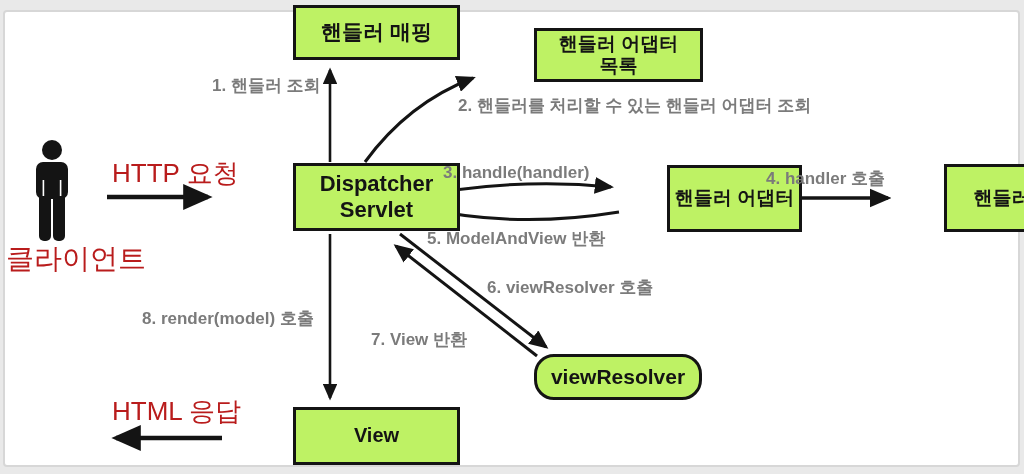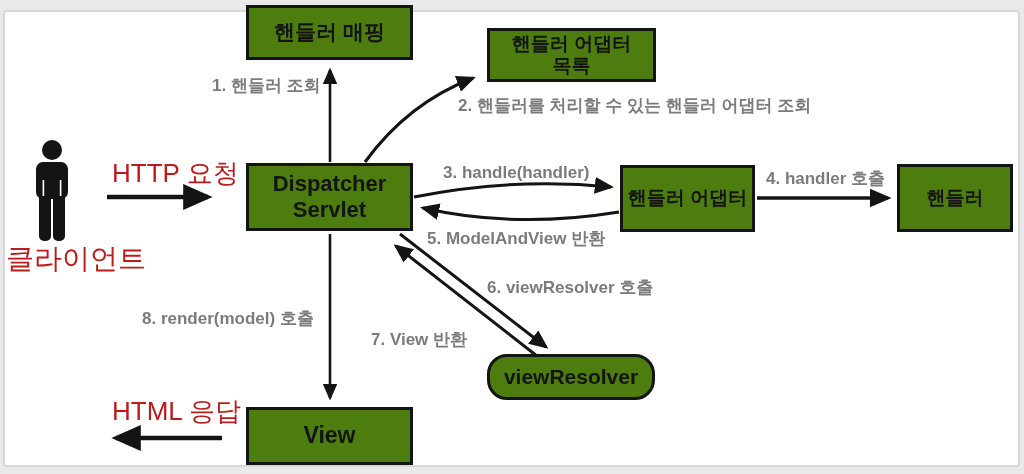--- a/index.html
+++ b/index.html
@@ -6,24 +6,24 @@
   body{
     width:1024px;height:474px;position:relative;overflow:hidden;
     background:#e9e9e9;
     font-family:"Liberation Sans","DejaVu Sans",sans-serif;
   }
   .canvas{
     position:absolute;left:3px;top:10px;width:1013px;height:453px;
     background:#ffffff;border:2px solid #d7d7d7;border-radius:4px;
   }
   .node{
-    position:absolute;background:#4d7c0f;border:3px solid #141414;
+    position:absolute;background:#bef264;border:3px solid #141414;
     display:flex;flex-direction:column;align-items:center;justify-content:center;
     text-align:center;font-weight:bold;color:#141414;line-height:1.18;
-    box-sizing:border-box;z-index:3;
+    box-sizing:border-box;z-index:3;margin-left:47px;
   }
   .lbl{
     position:absolute;color:#7b7b7b;font-weight:bold;font-size:17px;
     white-space:nowrap;z-index:4;
   }
   .client-lbl{
     position:absolute;color:#b91c1c;font-weight:normal;font-size:26px;
     white-space:nowrap;z-index:4;
   }
   svg.layer{position:absolute;left:0;top:0;z-index:2;}
@@ -90,21 +90,21 @@
 </div>
 
 <div class="node" style="left:897px;top:164px;width:116px;height:68px;font-size:19px;">
   <span>핸들러</span>
 </div>
 
 <div class="node" style="left:487px;top:354px;width:168px;height:46px;font-size:21px;border-radius:20px;">
   <span>viewResolver</span>
 </div>
 
-<div class="node" style="left:246px;top:407px;width:167px;height:58px;font-size:23px;">
+<div class="node" style="left:246px;top:407px;width:167px;height:58px;font-size:20px;">
   <span>View</span>
 </div>
 
 <div class="lbl" style="left:212px;top:74px;">1. 핸들러 조회</div>
 <div class="lbl" style="left:458px;top:94px;">2. 핸들러를 처리할 수 있는 핸들러 어댑터 조회</div>
 <div class="lbl" style="left:443px;top:163px;">3. handle(handler)</div>
 <div class="lbl" style="left:766px;top:167px;">4. handler 호출</div>
 <div class="lbl" style="left:427px;top:227px;">5. ModelAndView 반환</div>
 <div class="lbl" style="left:487px;top:276px;">6. viewResolver 호출</div>
 <div class="lbl" style="left:371px;top:328px;">7. View 반환</div>

